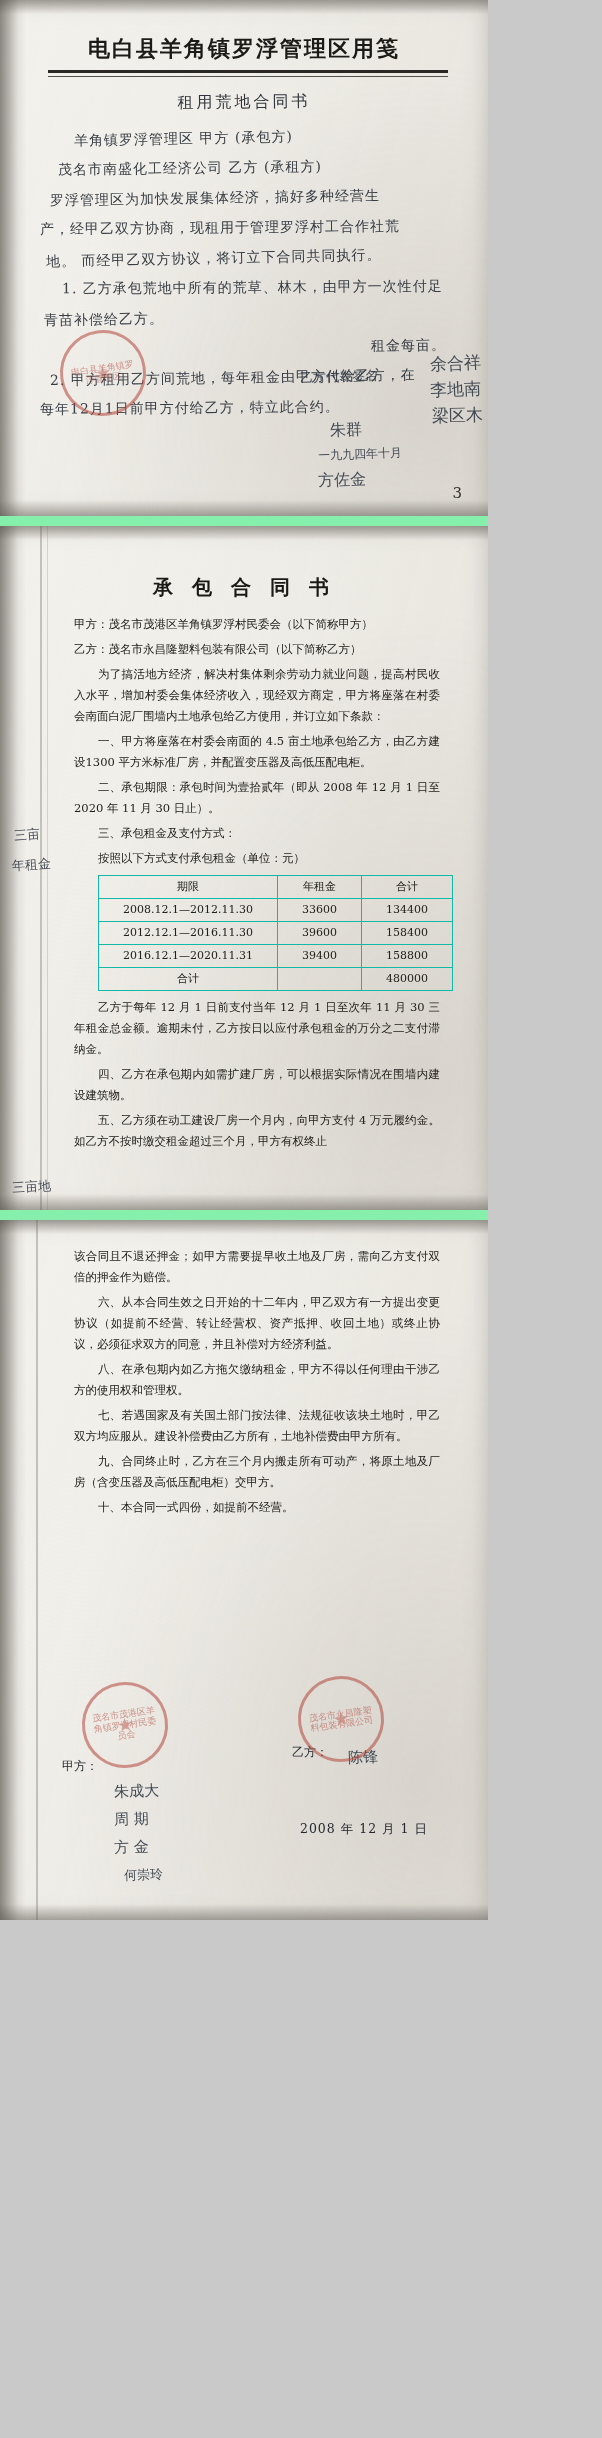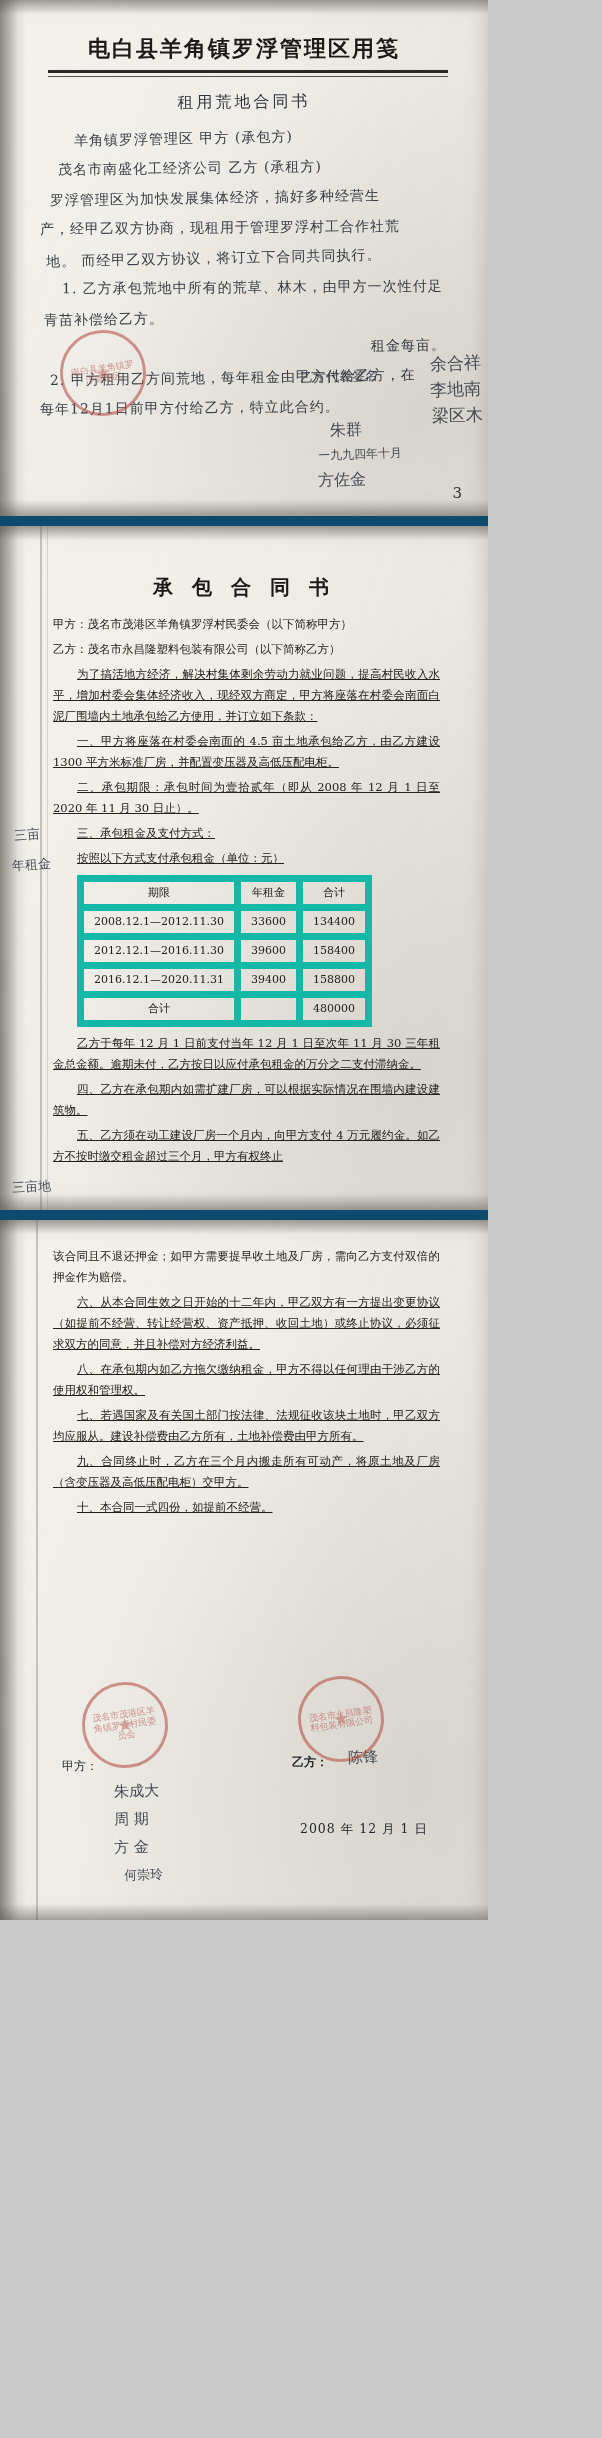--- a/index.html
+++ b/index.html
@@ -9,21 +9,21 @@
   }
   body {
     width: 602px;
     font-family: "Liberation Sans", sans-serif;
   }
   .page-stack {
     width: 488px;
     display: flex;
     flex-direction: column;
     gap: 10px;
-    background: #0c4a6e;
+    background: #86efac;
   }
 
   
   .scan {
     position: relative;
     background: #f3f1ec;
     overflow: hidden;
     box-shadow: inset 0 0 22px rgba(120,115,105,0.35);
   }
   .scan::after {
@@ -187,48 +187,48 @@
     text-align: center;
     font-family: "DejaVu Serif", serif;
     font-size: 20px;
     letter-spacing: 6px;
     color: #1b1915;
     z-index: 2;
     font-weight: bold;
   }
   .doc-body {
     position: absolute;
-    left: 53px;
+    left: 74px;
     right: 48px;
     z-index: 2;
     font-family: "DejaVu Serif", serif;
     font-size: 11.5px;
     line-height: 21px;
     color: #23211d;
     text-align: justify;
   }
   #body-two { top: 88px; }
   #body-three { top: 26px; }
   .doc-body p {
     margin: 0 0 4px 0;
     text-indent: 0;
   }
-  .doc-body p.indent { text-indent: 24px; text-decoration: underline; }
+  .doc-body p.indent { text-indent: 24px; }
 
   
   .rent-table {
     border-collapse: collapse;
     margin: 6px 0 6px 24px;
     font-family: "DejaVu Serif", serif;
     font-size: 11px;
     color: #23211d;
   }
   .rent-table th, .rent-table td {
-    border: 7px solid #14b8a6;
-    padding: 2px 10px;
+    border: 1px solid #14b8a6;
+    padding: 2px 24px;
     text-align: center;
     line-height: 18px;
     white-space: nowrap;
   }
   .rent-table th { font-weight: normal; }
   .rent-table td.left { text-align: left; }
 
   
   .streak {
     position: absolute;
@@ -405,21 +405,21 @@
       <div class="stamp" id="stamp-page3a" style="position:absolute;">
         <span class="star">★</span>
         <span>茂名市茂港区羊角镇罗浮村民委员会</span>
       </div>
       <div class="stamp" id="stamp-page3b" style="position:absolute;">
         <span class="star">★</span>
         <span>茂名市永昌隆塑料包装有限公司</span>
       </div>
 
       <div class="sig-col sig-left" style="top:76px;">甲方：</div>
-      <div class="sig-col sig-right" style="top:72px;font-weight:bold;">乙方：</div>
+      <div class="sig-col sig-right" style="top:62px;">乙方：</div>
 
       <div class="sig-col sig-hand" style="left:52px; top:96px;">朱成大</div>
       <div class="sig-col sig-hand" style="left:52px; top:124px;">周 期</div>
       <div class="sig-col sig-hand" style="left:52px; top:152px;">方 金</div>
       <div class="sig-col sig-hand" style="left:62px; top:180px; font-size:13px;">何崇玲</div>
       <div class="sig-col sig-hand" style="left:286px; top:62px;">陈锋</div>
 
       <div class="sig-date">2008 年 12 月 1 日</div>
     </div>
   </div>

